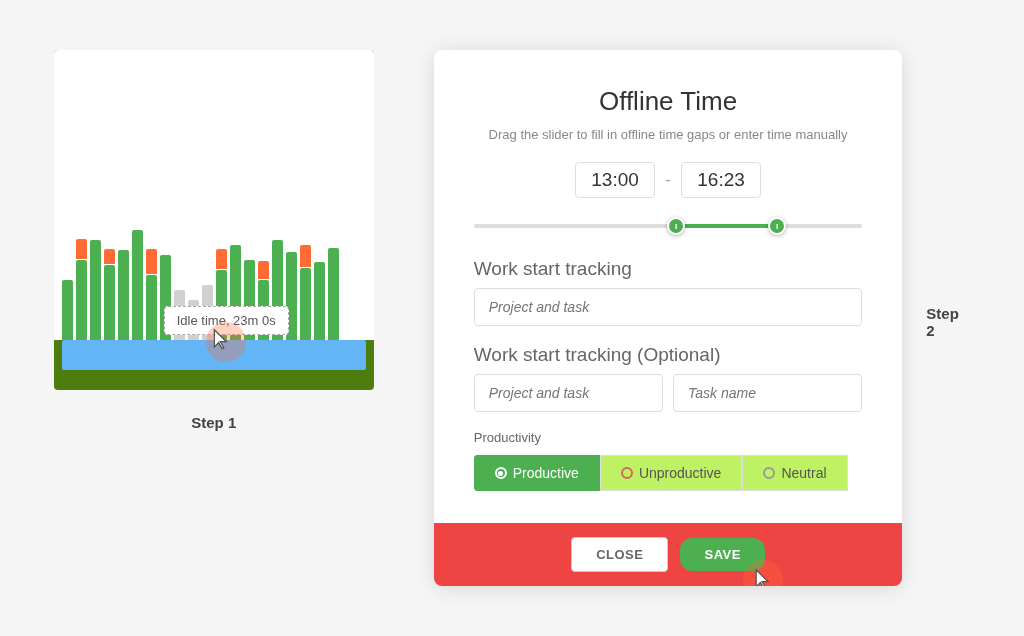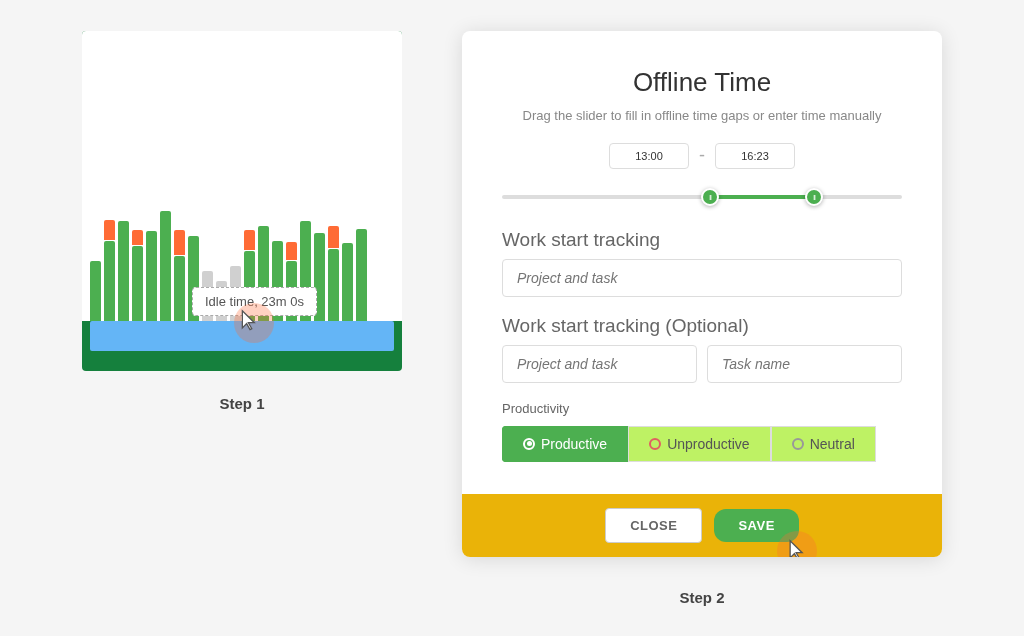--- a/index.html
+++ b/index.html
@@ -28,21 +28,21 @@
       display: flex;
       flex-direction: column;
       align-items: center;
       gap: 16px;
     }
 
     .chart-wrapper {
       position: relative;
       width: 320px;
       height: 340px;
-      background: #15803d;
+      background: #4d7c0f;
       border-radius: 4px;
       overflow: hidden;
     }
 
     .chart-bars {
       display: flex;
       align-items: flex-end;
       height: 290px;
       padding: 10px 8px 0;
       gap: 3px;
@@ -112,21 +112,21 @@
     .step-label {
       font-size: 15px;
       font-weight: 600;
       color: #444;
       margin-top: 8px;
     }
 
     
     .step2-container {
       display: flex;
-      flex-direction: column;
+      flex-direction: row;
       align-items: center;
       gap: 24px;
     }
 
     .dialog-box {
       width: 480px;
       background: white;
       border-radius: 8px;
       box-shadow: 0 2px 20px rgba(0,0,0,0.12);
       overflow: hidden;
@@ -156,21 +156,21 @@
       align-items: center;
       justify-content: center;
       gap: 10px;
       margin-bottom: 18px;
     }
 
     .time-input {
       border: 1px solid #ddd;
       border-radius: 4px;
       padding: 6px 14px;
-      font-size: 11px;
+      font-size: 19px;
       color: #333;
       width: 80px;
       text-align: center;
       outline: none;
     }
 
     .time-dash {
       font-size: 18px;
       color: #aaa;
     }
@@ -312,21 +312,21 @@
 
     .prod-btn:not(.active) .radio-dot {
       border-color: #e06060;
     }
 
     .prod-btn:not(.active):last-child .radio-dot {
       border-color: #999;
     }
 
     .dialog-footer {
-      background: #eab308;
+      background: #ef4444;
       padding: 14px 40px;
       display: flex;
       justify-content: center;
       gap: 12px;
     }
 
     .btn-close {
       padding: 9px 24px;
       border: 1px solid #ccc;
       background: white;

